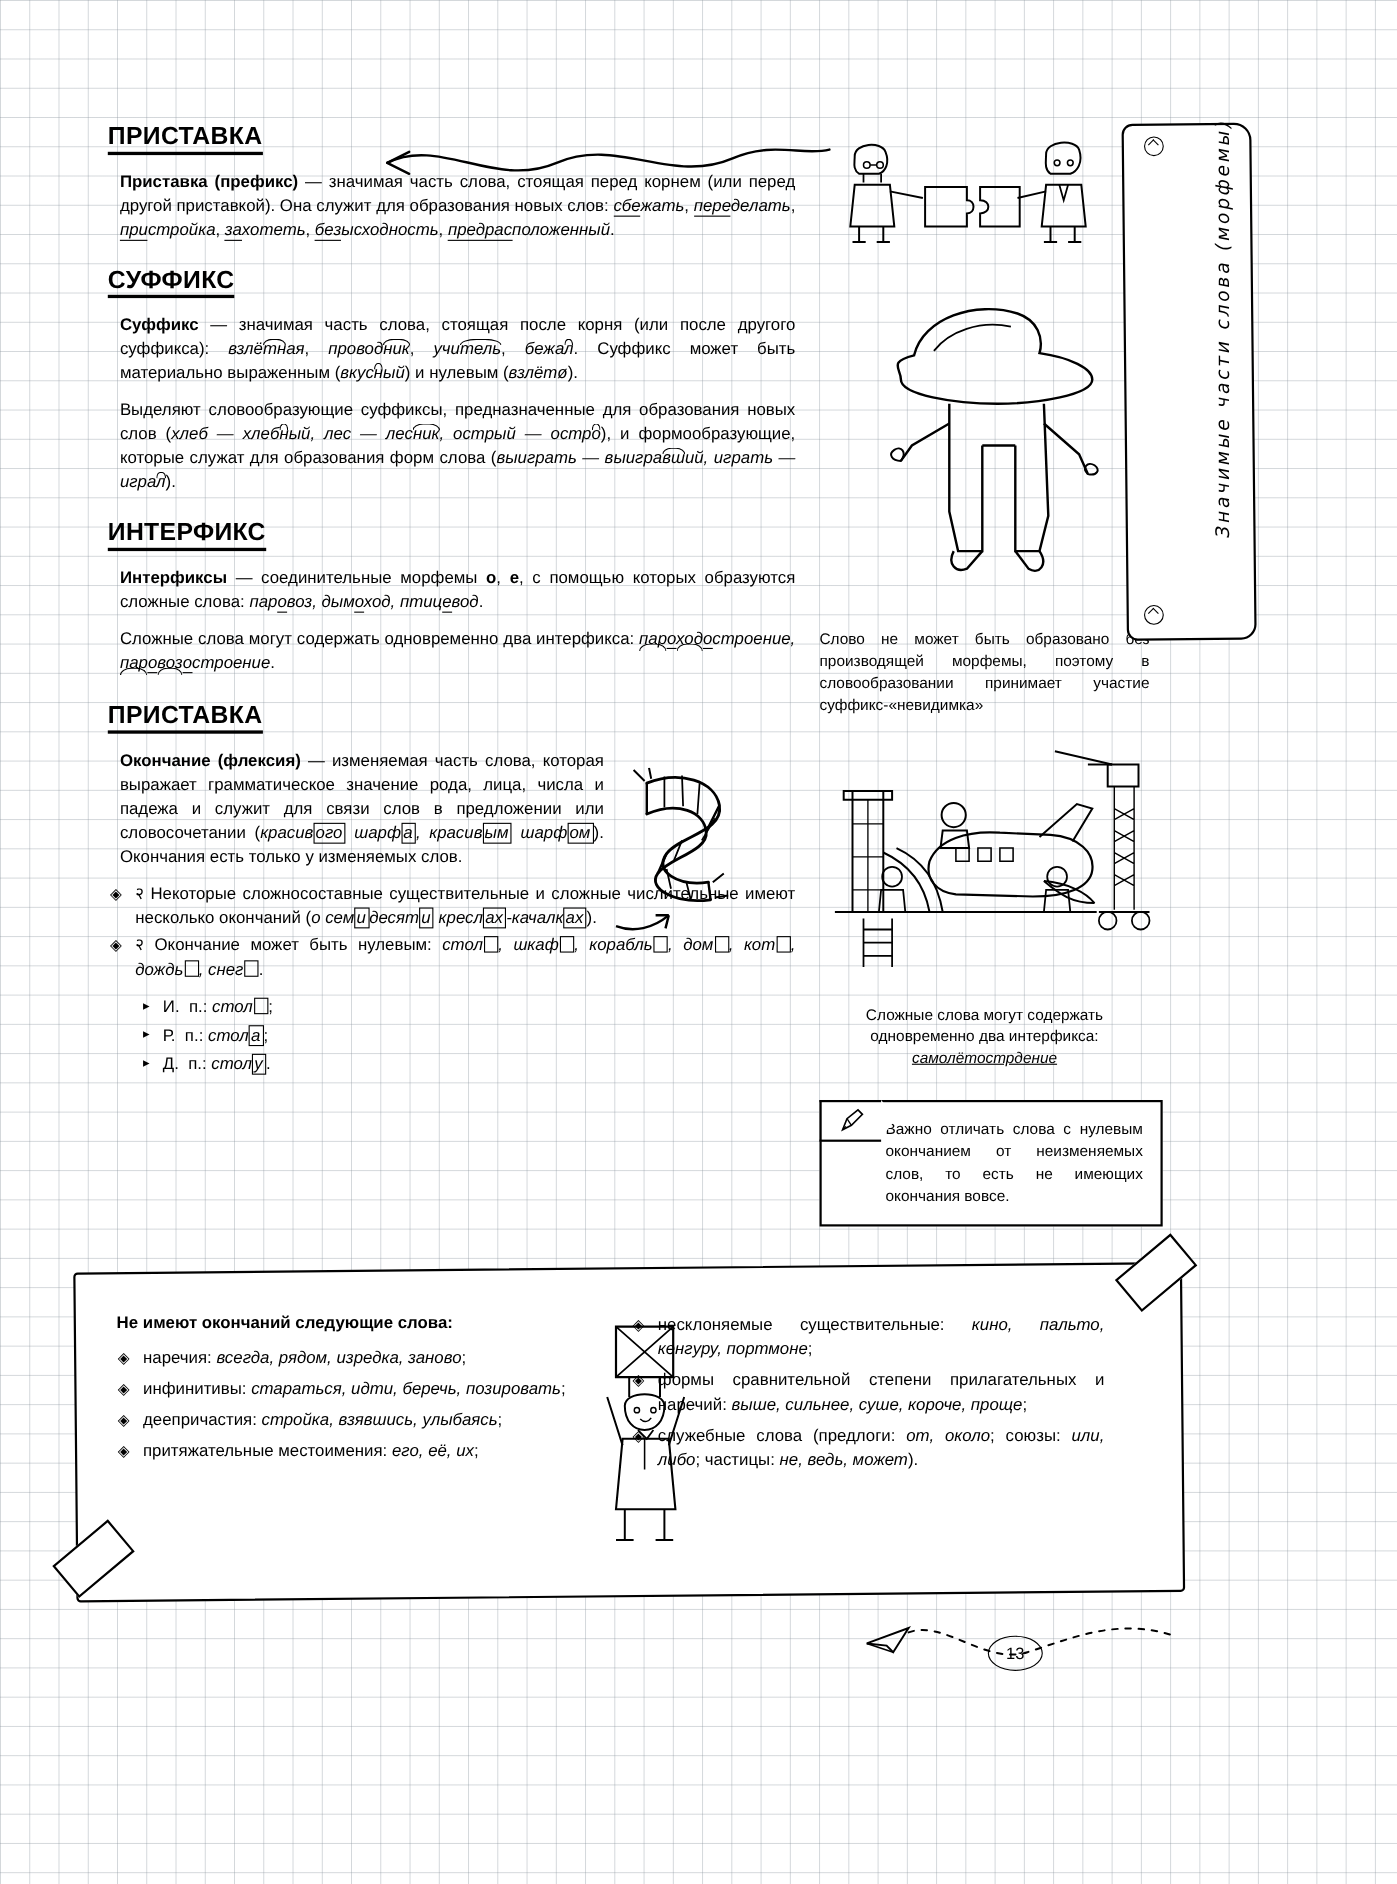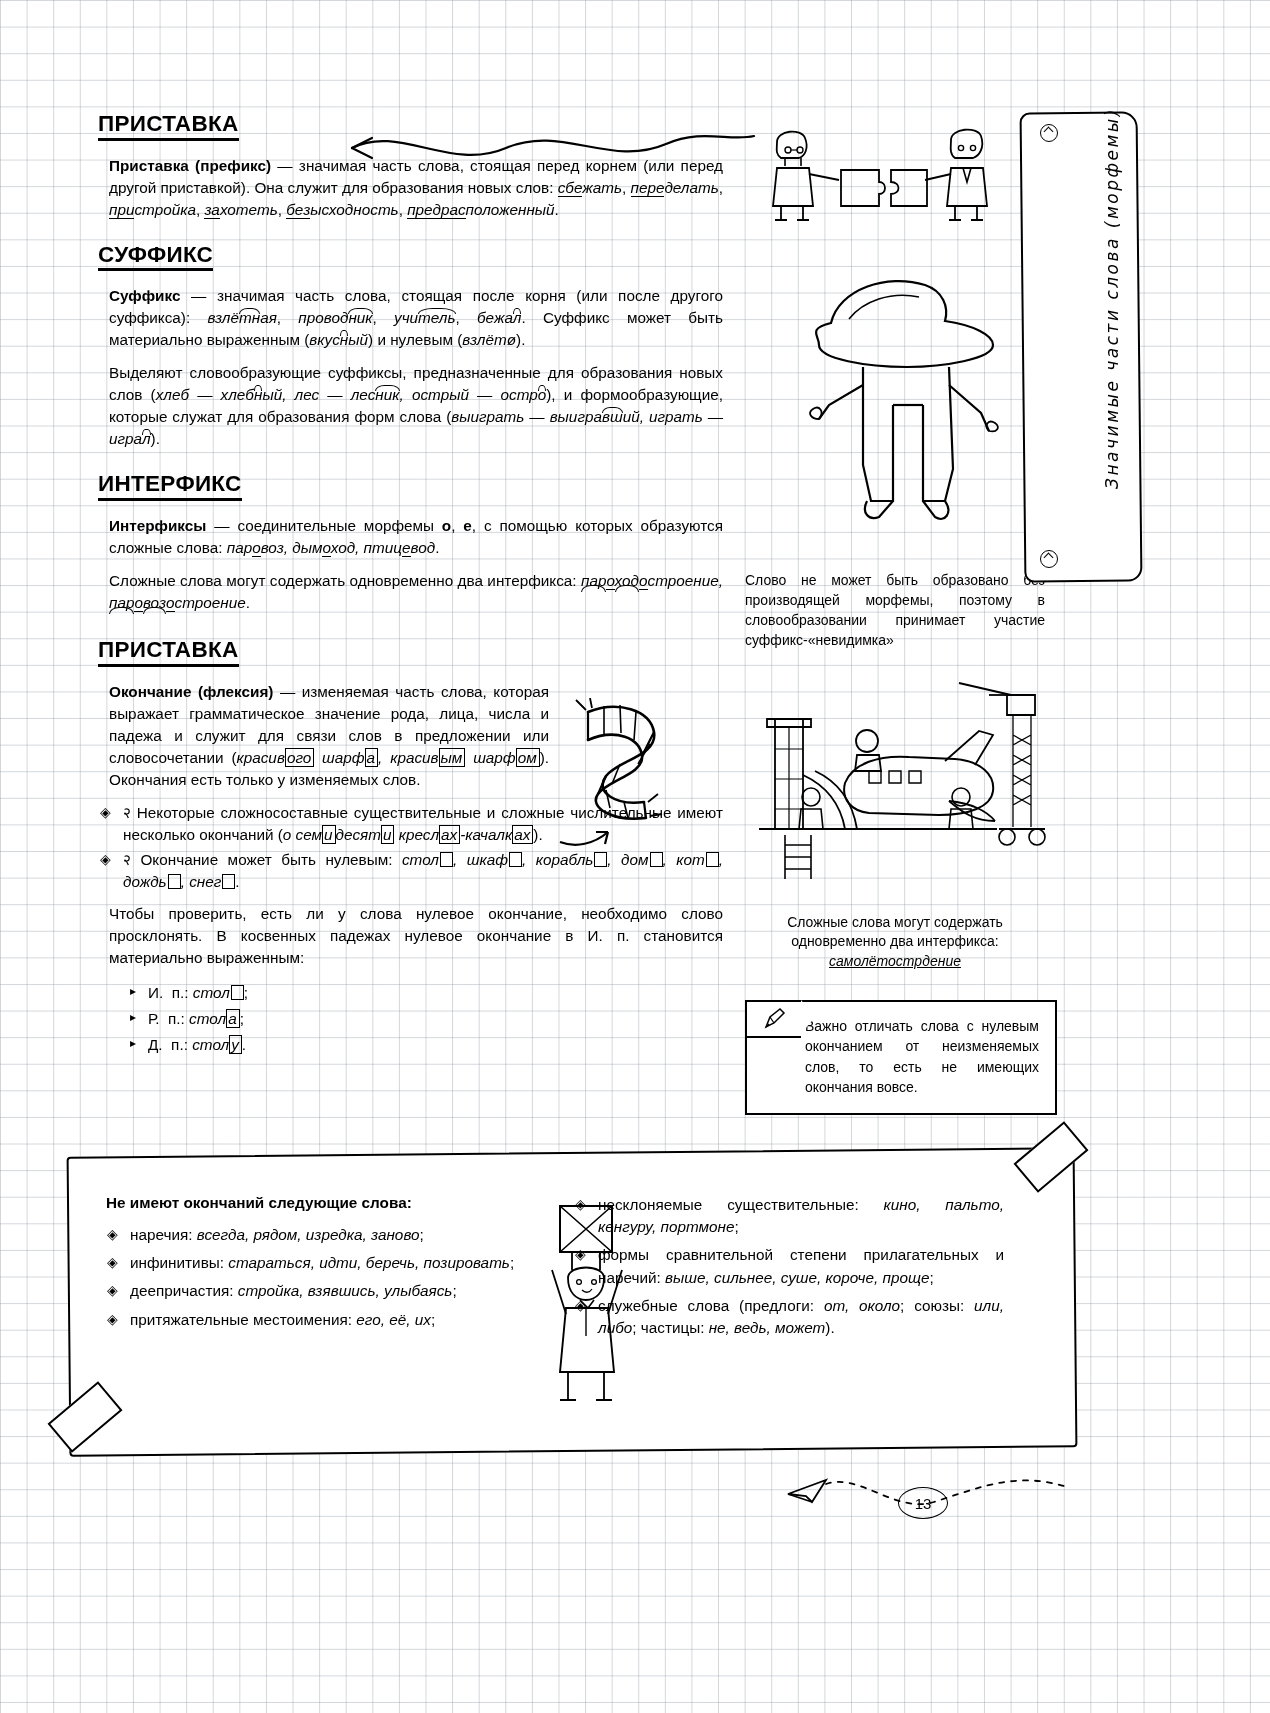--- a/index.html
+++ b/index.html
@@ -314,23 +314,20 @@
         <li>
           <span class="dia">◈</span>
           Некоторые сложносоставные существительные и сложные числительные имеют несколько окончаний (<span class="i">о сем<span class="u-end">и</span>десят<span class="u-end">и</span> кресл<span class="u-end">ах</span>-качалк<span class="u-end">ах</span></span>).
         </li>
         <li>
           <span class="dia">◈</span>
           Окончание может быть нулевым: <span class="i">стол<span class="box-empty"></span>, шкаф<span class="box-empty"></span>, корабль<span class="box-empty"></span>, дом<span class="box-empty"></span>, кот<span class="box-empty"></span>, дождь<span class="box-empty"></span>, снег<span class="box-empty"></span></span>.
         </li>
       </ul>
 
-      <p class="body">
-        Чтобы проверить, есть ли у слова нулевое окончание, необходимо слово просклонять. В косвенных падежах нулевое окончание в И. п. становится материально выраженным:
-      </p>
 
       <ul class="tri">
         <li><span class="arr">▸</span>И.&nbsp; п.: <span class="i">стол<span class="box-empty"></span></span>;</li>
         <li><span class="arr">▸</span>Р.&nbsp; п.: <span class="i">стол<span class="u-end">а</span></span>;</li>
         <li><span class="arr">▸</span>Д.&nbsp; п.: <span class="i">стол<span class="u-end">у</span></span>.</li>
       </ul>
     </div>
   </div>
 
   <svg class="fig" style="left:330px; top:118px;" width="430" height="60" viewBox="0 0 430 60">

